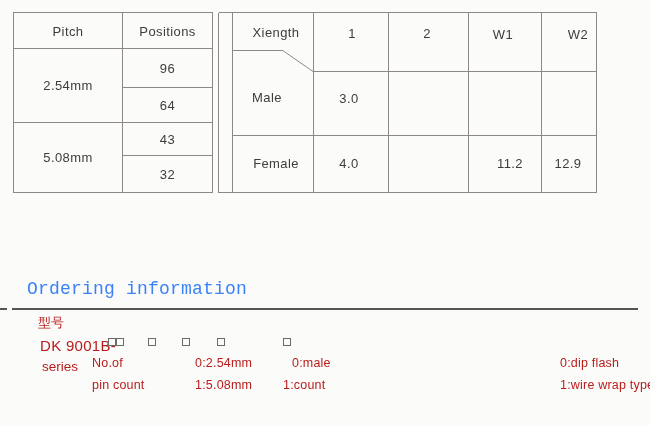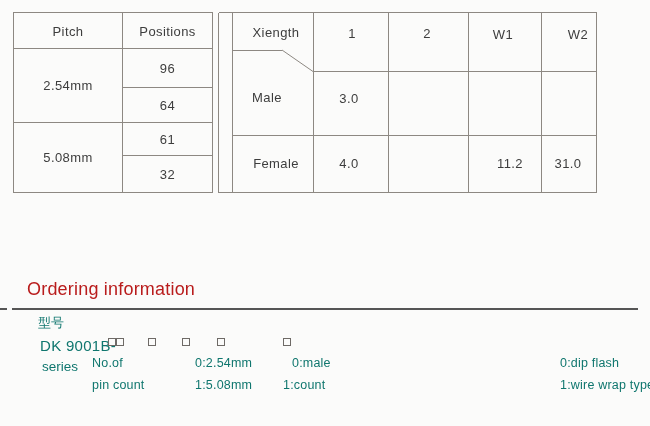--- a/index.html
+++ b/index.html
@@ -8,22 +8,22 @@
     background:#fbfbfa;
     font-family:"Liberation Sans","DejaVu Sans",sans-serif;
     color:#3d3d3d;
   }
   .page{position:absolute;inset:0;}
   svg{position:absolute;left:0;top:0;}
   .cell{
     position:absolute;transform:translate(-50%,-50%);
     font-size:13px;color:#3d3d3d;white-space:nowrap;letter-spacing:.4px;text-align:center;
   }
-  .lbl{position:absolute;white-space:nowrap;color:#0f766e;}
-  .heading{font-size:18px;letter-spacing:.2px;color:#b91c1c;}
+  .lbl{position:absolute;white-space:nowrap;color:#b91c1c;}
+  .heading{font-size:18px;letter-spacing:.2px;color:#3b82f6;font-family:Liberation Mono, monospace;}
   .rule{position:absolute;height:2px;background:#555;}
   .model-label{font-size:13px;}
   .series-prefix{font-size:15px;letter-spacing:.3px;}
   .series-word{font-size:13.5px;}
   .opt{font-size:12.5px;letter-spacing:.2px;}
   .sq{
     position:absolute;width:8px;height:8px;box-sizing:border-box;
     border:1px solid #6e6a66;background:transparent;
   }
 </style>
@@ -62,34 +62,34 @@
     </g>
     <line x1="282" y1="50" x2="313" y2="71.5" stroke="#8d8882" stroke-width="1"></line>
   </svg>
 
   <div class="cell" style="left:68px;top:30.5px">Pitch</div>
   <div class="cell" style="left:167.5px;top:30.5px">Positions</div>
   <div class="cell" style="left:68px;top:85px">2.54mm</div>
   <div class="cell" style="left:68px;top:157px">5.08mm</div>
   <div class="cell" style="left:167.5px;top:67.5px">96</div>
   <div class="cell" style="left:167.5px;top:104.5px">64</div>
-  <div class="cell" style="left:167.5px;top:138.5px">61</div>
+  <div class="cell" style="left:167.5px;top:138.5px">43</div>
   <div class="cell" style="left:167.5px;top:173.5px">32</div>
 
   <div class="cell" style="left:276px;top:31.5px">Xiength</div>
   <div class="cell" style="left:352px;top:33px">1</div>
   <div class="cell" style="left:427px;top:33px">2</div>
   <div class="cell" style="left:503px;top:33.5px">W1</div>
   <div class="cell" style="left:578px;top:33.5px">W2</div>
   <div class="cell" style="left:267px;top:97px">Male</div>
   <div class="cell" style="left:349px;top:97.5px">3.0</div>
   <div class="cell" style="left:276px;top:163px">Female</div>
   <div class="cell" style="left:349px;top:163px">4.0</div>
   <div class="cell" style="left:510px;top:163px">11.2</div>
-  <div class="cell" style="left:568px;top:163px">31.0</div>
+  <div class="cell" style="left:568px;top:163px">12.9</div>
 
   <div class="lbl heading" style="left:27px;top:279px">Ordering information</div>
   <div class="rule" style="left:0;top:308px;width:7px"></div>
   <div class="rule" style="left:12px;top:308px;width:626px"></div>
 
   <div class="lbl model-label" style="left:38px;top:314px">型号</div>
   <div class="lbl series-prefix" style="left:40px;top:337px">DK 9001B-</div>
   <div class="lbl series-word" style="left:42px;top:359px">series</div>
 
   <span class="sq" style="left:108px;top:338px"></span>

